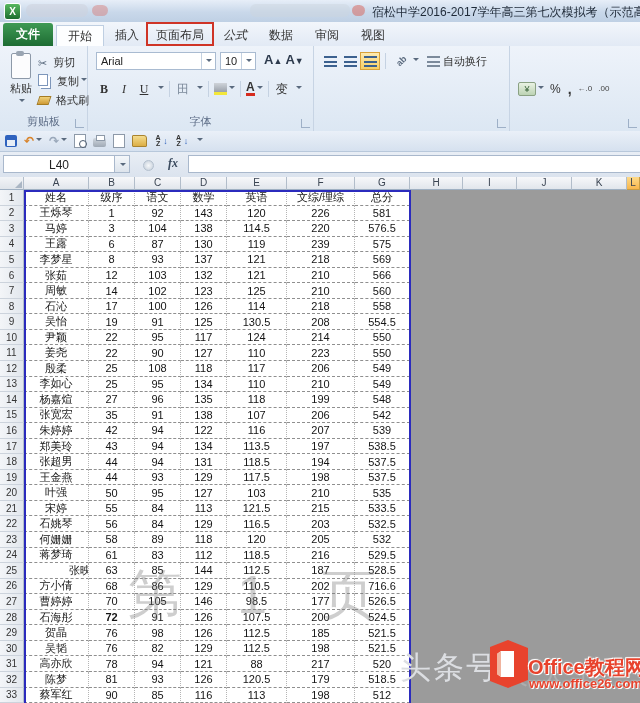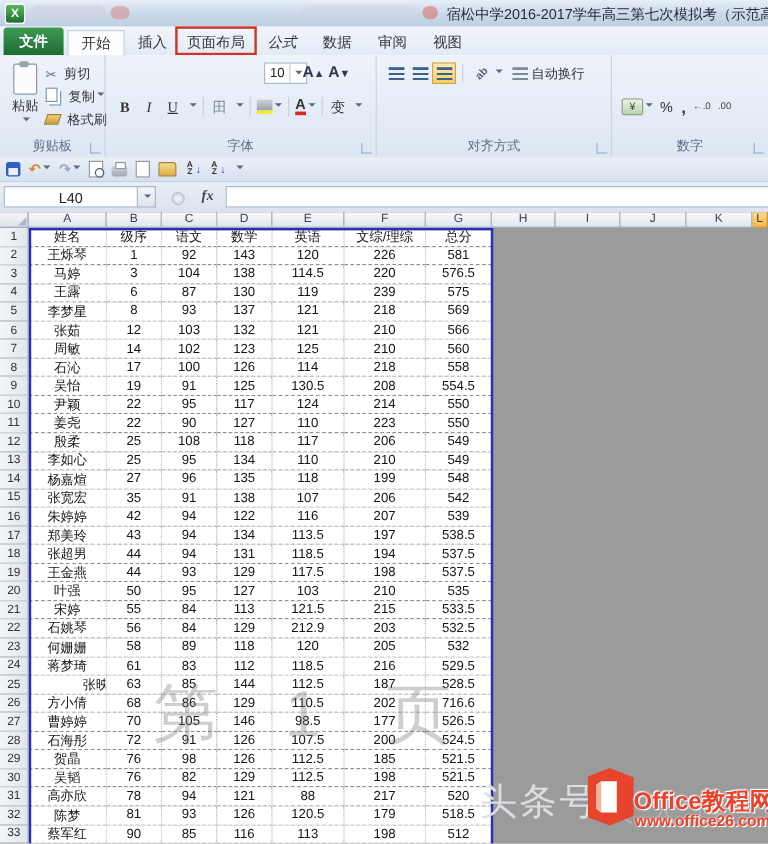--- a/index.html
+++ b/index.html
@@ -65,21 +65,21 @@
     transform:skewX(-18deg);border:1px solid #a57c23;}
   .caret{display:inline-block;width:0;height:0;border:3px solid transparent;
     border-top-color:#5a6a7e;vertical-align:1px;margin-left:2px;}
 
   .combo{position:absolute;height:18px;background:#fff;border:1px solid #a9bbd1;
     font-size:11px;line-height:17px;padding-left:4px;color:#222;box-sizing:border-box;}
   .combo .cr{position:absolute;right:0;top:0;bottom:0;width:13px;border-left:1px solid #c4d1e1;
     text-align:center;}
   .combo .cr .caret{margin:6px 0 0 0;}
   .fname{left:8px;top:6px;width:120px;} .fsize{left:132px;top:6px;width:36px;}
-  .fgrow{position:absolute;left:164px;top:6px;font-size:13px;font-weight:bold;color:#2d3a4d;}
+  .fgrow{position:absolute;left:176px;top:6px;font-size:13px;font-weight:bold;color:#2d3a4d;}
   .fgrow small{font-size:9px;} 
   .fontrow2{position:absolute;left:8px;top:33px;height:20px;display:flex;align-items:center;}
   .fbtn{min-width:16px;text-align:center;font-size:12px;color:#333;margin-right:4px;}
   .bold{font-weight:bold;font-family:"Liberation Serif",serif;}
   .ital{font-style:italic;font-family:"Liberation Serif",serif;}
   .unders{text-decoration:underline;font-family:"Liberation Serif",serif;}
   .vsep{width:1px;height:16px;background:#c5d2e2;margin:0 5px;}
   .ic-borders{color:#7c8a9b;font-size:12px;}
   .ic-fill{display:inline-block;width:13px;height:9px;background:linear-gradient(#cfd4da,#9aa1aa);
     border-bottom:3px solid #f3e73a;}
@@ -227,20 +227,24 @@
       <div class="mini">
         <span class="mic ic-brush"></span>
         <span>格式刷</span>
       </div>
     </div>
     <div class="glabel">剪贴板</div>
     <div class="launcher"></div>
   </div>
 
   <div class="rgroup g-font">
+    <div class="combo fname">
+      <span>Arial</span>
+      <span class="cr"><span class="caret"></span></span>
+    </div>
     <div class="combo fsize">
       <span>10</span>
       <span class="cr"><span class="caret"></span></span>
     </div>
     <div class="fgrow">
       <span>A</span><small>▲</small>
       <span>A</span><small>▼</small>
     </div>
     <div class="fontrow2">
       <span class="fbtn bold">B</span>
@@ -278,34 +282,32 @@
       <span class="vsep"></span>
       <span class="abtn">
         <span class="ic-orient">ab</span>
         </span>
       <span class="caret"></span>
       <span class="tbtn">
         <span class="ic-wrap"></span>
         <span>自动换行</span>
       </span>
     </div>
-    <div class="glabel">对齐方式</div>
     <div class="launcher"></div>
   </div>
 
   <div class="rgroup g-num">
     <div class="numrow2">
       <span class="ic-money">¥</span>
       <span class="caret"></span>
       <span class="pct">%</span>
       <span class="cma">,</span>
       <span class="nsm">←.0</span>
       <span class="nsm">.00</span>
     </div>
-    <div class="glabel">数字</div>
     <div class="launcher"></div>
   </div>
 </div>
 
 <div class="qat">
   <span class="qi">
       <span class="ic-save"></span>
     </span>
   <span class="qi">
     <span class="ic-undo">↶</span>
@@ -595,21 +597,21 @@
         <div class="cell" style="width: 68px;">215</div>
         <div class="cell" style="width: 55px;">533.5</div>
         <div class="gfill"></div>
       </div>
       <div class="grow">
         <div class="rn">22</div>
         <div class="cell" style="width: 65px;">石姚琴</div>
         <div class="cell" style="width: 46px;">56</div>
         <div class="cell" style="width: 46px;">84</div>
         <div class="cell" style="width: 46px;">129</div>
-        <div class="cell" style="width: 60px;">212.9</div>
+        <div class="cell" style="width: 60px;">116.5</div>
         <div class="cell" style="width: 68px;">203</div>
         <div class="cell" style="width: 55px;">532.5</div>
         <div class="gfill"></div>
       </div>
       <div class="grow">
         <div class="rn">23</div>
         <div class="cell" style="width: 65px;">何姗姗</div>
         <div class="cell" style="width: 46px;">58</div>
         <div class="cell" style="width: 46px;">89</div>
         <div class="cell" style="width: 46px;">118</div>
@@ -658,21 +660,21 @@
         <div class="cell" style="width: 46px;">105</div>
         <div class="cell" style="width: 46px;">146</div>
         <div class="cell" style="width: 60px;">98.5</div>
         <div class="cell" style="width: 68px;">177</div>
         <div class="cell" style="width: 55px;">526.5</div>
         <div class="gfill"></div>
       </div>
       <div class="grow">
         <div class="rn">28</div>
         <div class="cell" style="width: 65px;">石海彤</div>
-        <div class="cell" style="width: 46px;">72</div>
+        <div class="cell" style="width: 46px; font-weight: bold;">72</div>
         <div class="cell" style="width: 46px;">91</div>
         <div class="cell" style="width: 46px;">126</div>
         <div class="cell" style="width: 60px;">107.5</div>
         <div class="cell" style="width: 68px;">200</div>
         <div class="cell" style="width: 55px;">524.5</div>
         <div class="gfill"></div>
       </div>
       <div class="grow">
         <div class="rn">29</div>
         <div class="cell" style="width: 65px;">贺晶</div>

